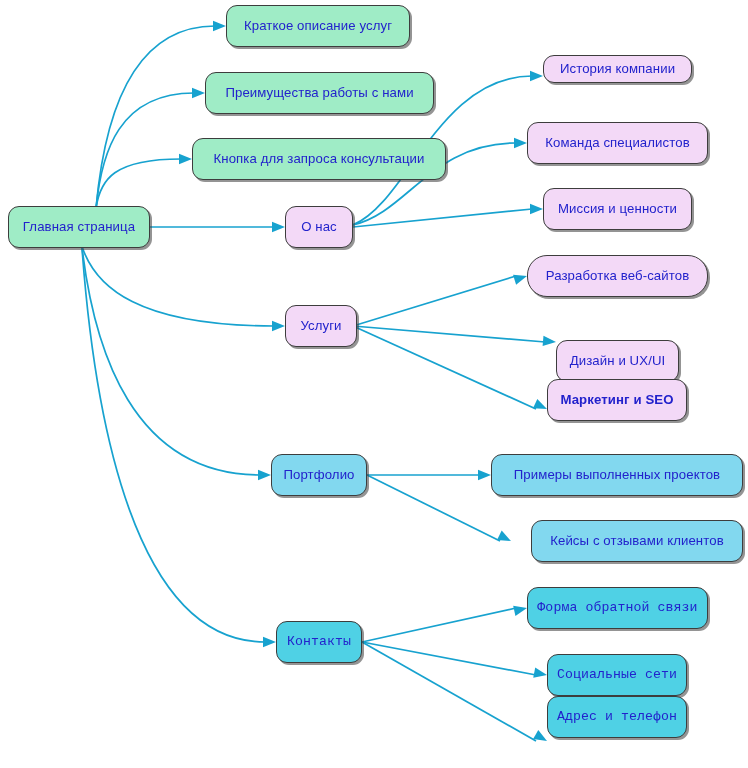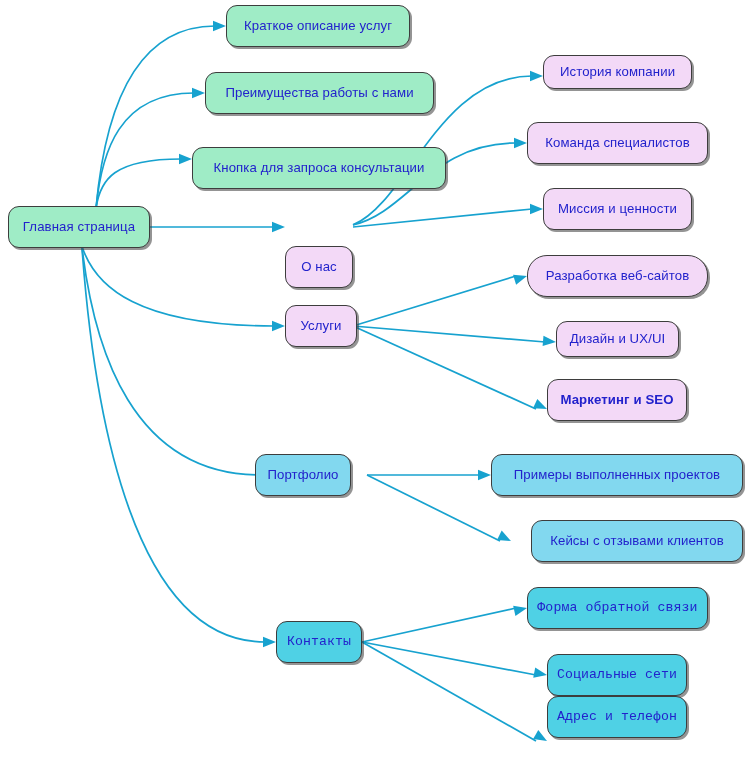--- a/index.html
+++ b/index.html
@@ -109,48 +109,48 @@
   <div id="node-layer">
       <div class="node green" style="left: 8px; top: 206px; width: 142px; height: 42px;">
         <span class="node-label">Главная страница</span>
       </div>
       <div class="node green" style="left: 226px; top: 5px; width: 184px; height: 42px;">
         <span class="node-label">Краткое описание услуг</span>
       </div>
       <div class="node green" style="left: 205px; top: 72px; width: 229px; height: 42px;">
         <span class="node-label">Преимущества работы с нами</span>
       </div>
-      <div class="node green" style="left: 192px; top: 147px; width: 254px; height: 42px;">
+      <div class="node green" style="left: 192px; top: 138px; width: 254px; height: 42px;">
         <span class="node-label">Кнопка для запроса консультации</span>
       </div>
-      <div class="node pink" style="left: 285px; top: 206px; width: 68px; height: 42px; margin-top: 40px;">
+      <div class="node pink" style="left: 285px; top: 206px; width: 68px; height: 42px;">
         <span class="node-label">О нас</span>
       </div>
-      <div class="node pink" style="left: 543px; top: 55px; width: 149px; height: 34px;">
+      <div class="node pink" style="left: 543px; top: 55px; width: 149px; height: 28px;">
         <span class="node-label">История компании</span>
       </div>
       <div class="node pink" style="left: 527px; top: 122px; width: 181px; height: 42px;">
         <span class="node-label">Команда специалистов</span>
       </div>
       <div class="node pink" style="left: 543px; top: 188px; width: 149px; height: 42px;">
         <span class="node-label">Миссия и ценности</span>
       </div>
       <div class="node pink" style="left: 285px; top: 305px; width: 72px; height: 42px;">
         <span class="node-label">Услуги</span>
       </div>
       <div class="node pink" style="left: 527px; top: 255px; width: 181px; height: 42px; border-radius: 20px;">
         <span class="node-label">Разработка веб-сайтов</span>
       </div>
-      <div class="node pink" style="left: 556px; top: 321px; width: 123px; height: 36px;">
+      <div class="node pink" style="left: 556px; top: 340px; width: 123px; height: 42px;">
         <span class="node-label">Дизайн и UX/UI</span>
       </div>
       <div class="node pink" style="left: 547px; top: 379px; width: 140px; height: 42px; font-weight: bold;">
         <span class="node-label">Маркетинг и SEO</span>
       </div>
-      <div class="node blue" style="left: 255px; top: 454px; width: 96px; height: 42px;">
+      <div class="node blue" style="left: 271px; top: 454px; width: 96px; height: 42px;">
         <span class="node-label">Портфолио</span>
       </div>
       <div class="node blue" style="left: 491px; top: 454px; width: 252px; height: 42px;">
         <span class="node-label">Примеры выполненных проектов</span>
       </div>
       <div class="node blue" style="left: 511px; top: 520px; width: 212px; height: 42px; margin-left: 20px;">
         <span class="node-label">Кейсы с отзывами клиентов</span>
       </div>
       <div class="node cyan" style="left: 276px; top: 621px; width: 86px; height: 42px;">
         <span class="node-label">Контакты</span>

